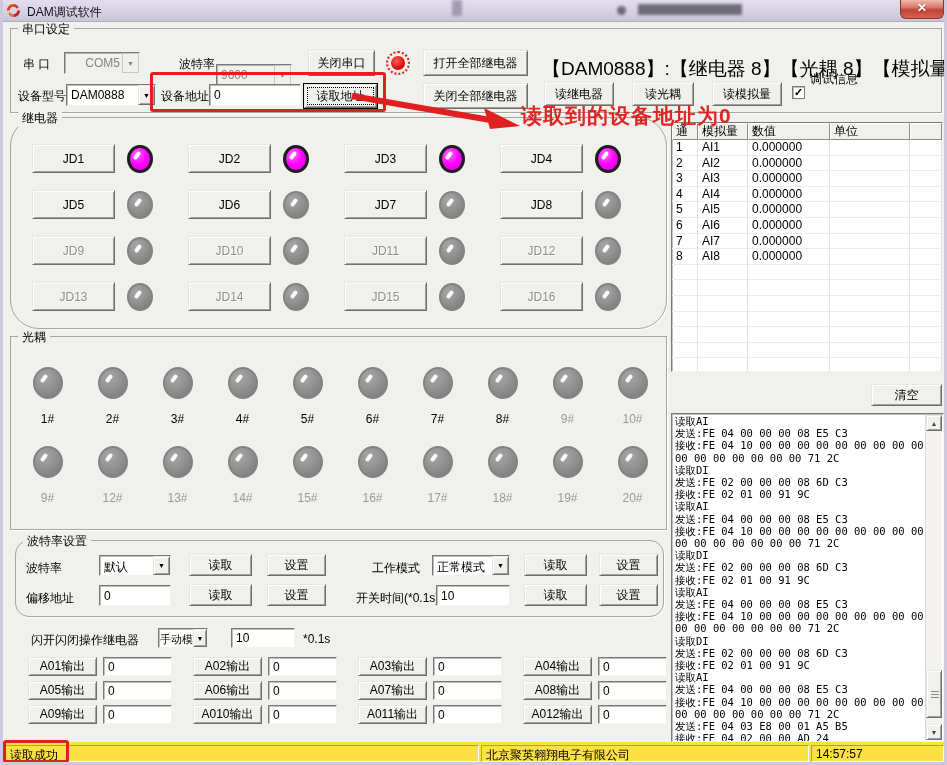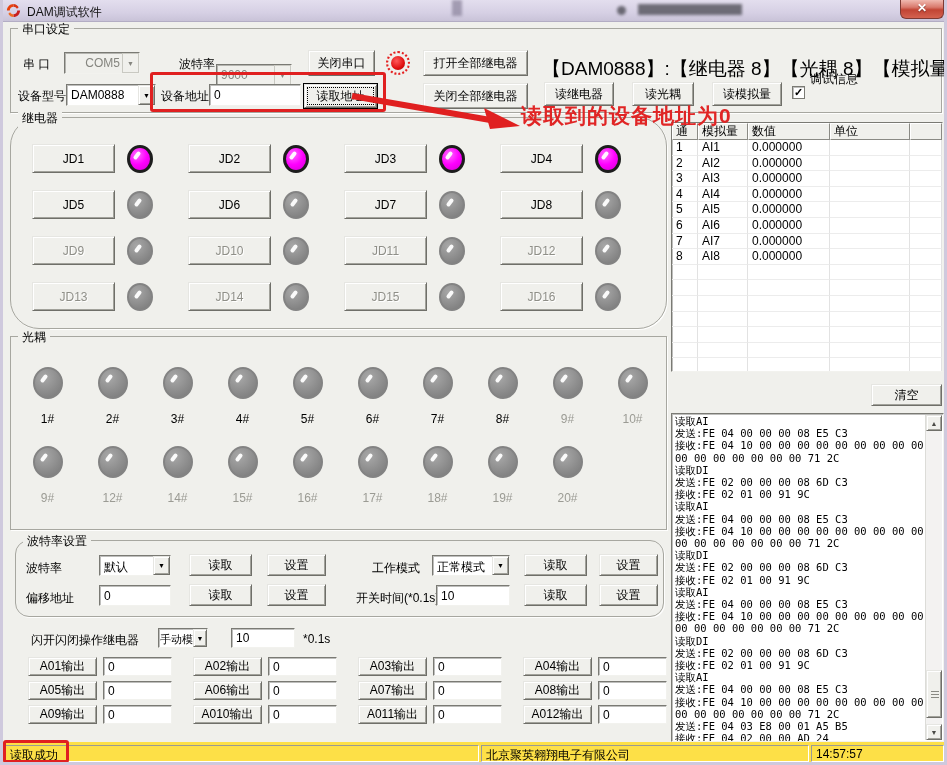--- a/index.html
+++ b/index.html
@@ -423,20 +423,24 @@
         <div class="opto-cell">
           <span class="led off"></span>
           <span class="opto-label disabled">9#</span>
         </div>
 
         <div class="opto-cell">
           <span class="led off"></span>
           <span class="opto-label disabled">12#</span>
         </div>
 
+        <div class="opto-cell">
+          <span class="led off"></span>
+          <span class="opto-label disabled">13#</span>
+        </div>
 
         <div class="opto-cell">
           <span class="led off"></span>
           <span class="opto-label disabled">14#</span>
         </div>
 
         <div class="opto-cell">
           <span class="led off"></span>
           <span class="opto-label disabled">15#</span>
         </div>

